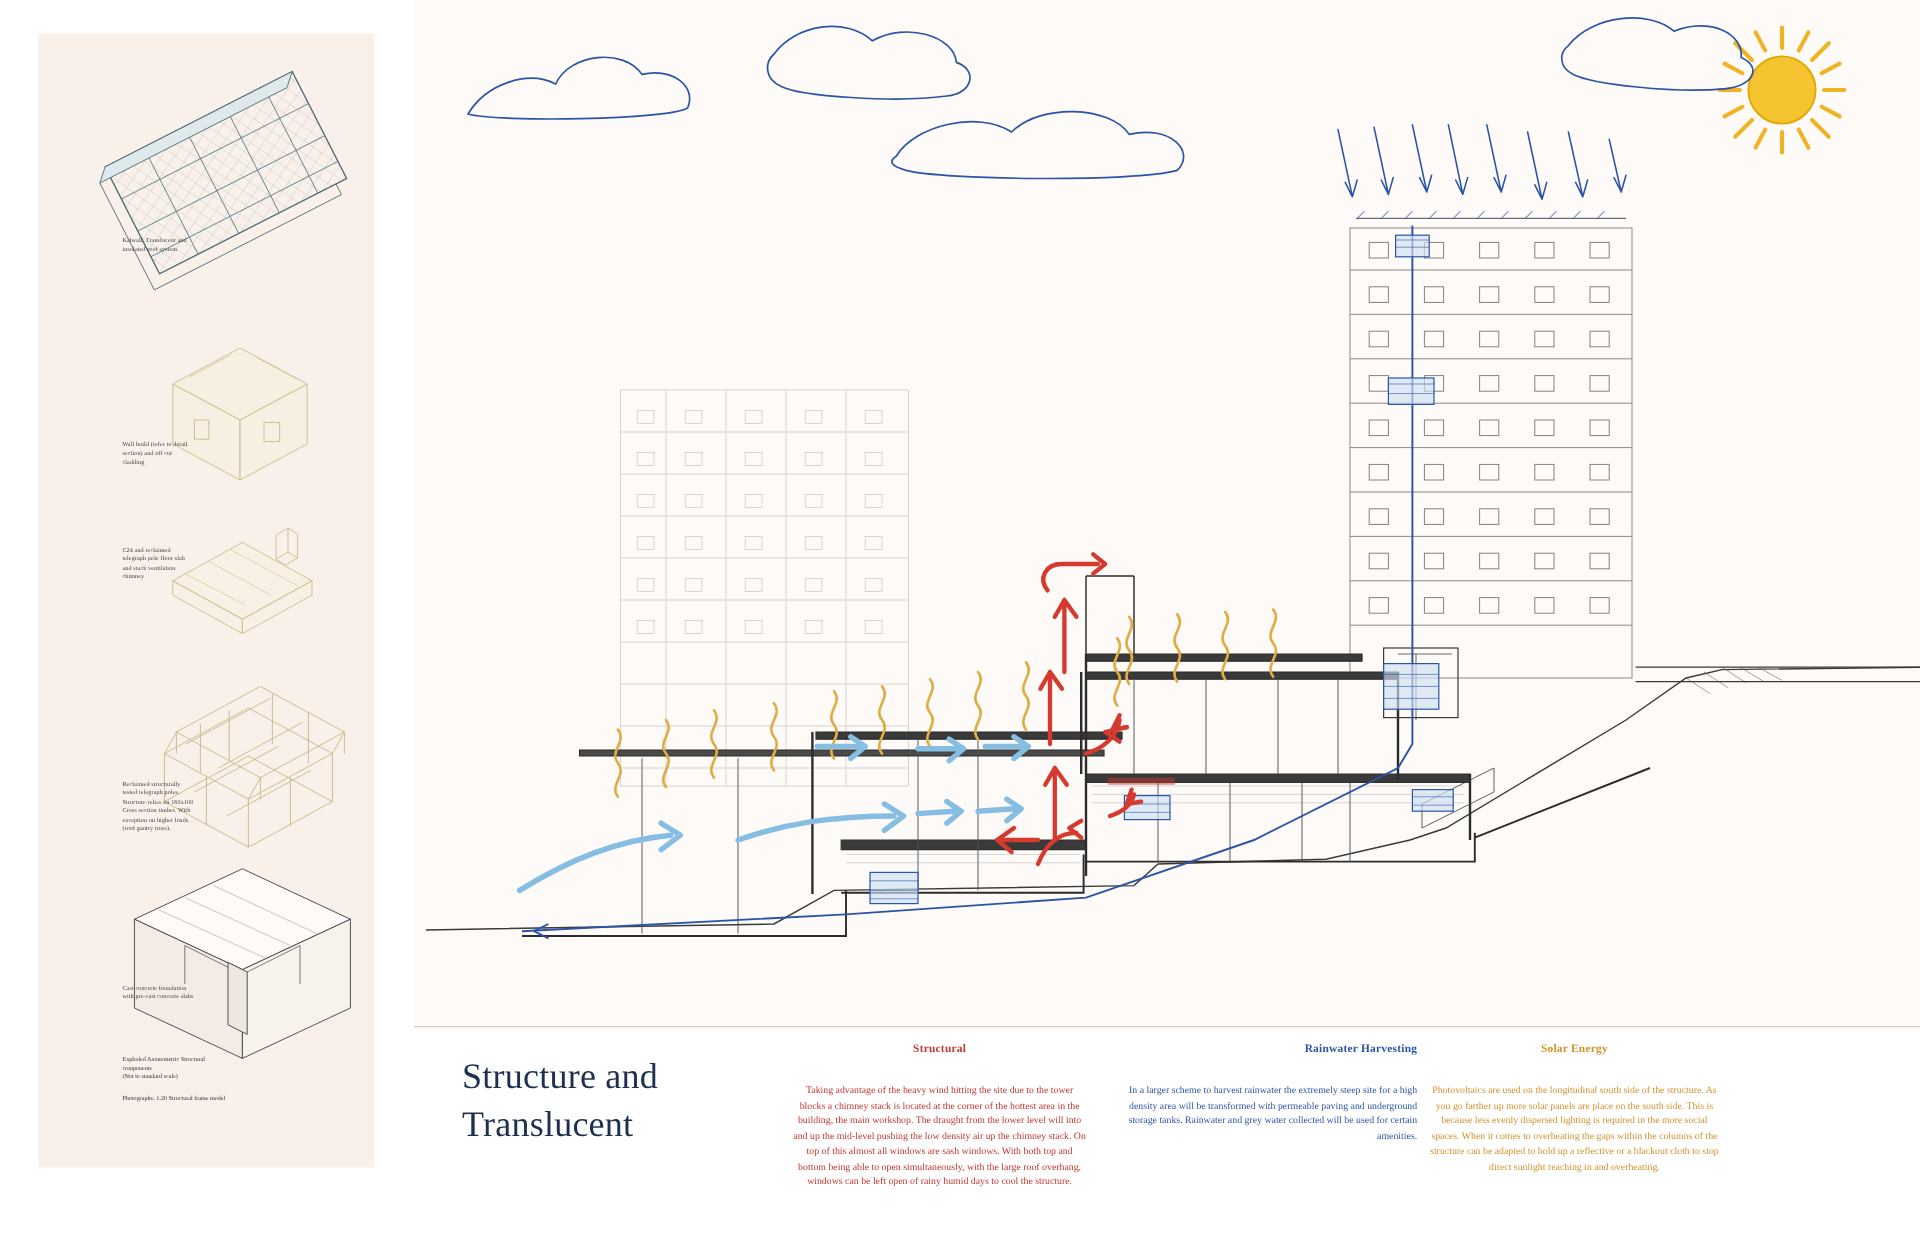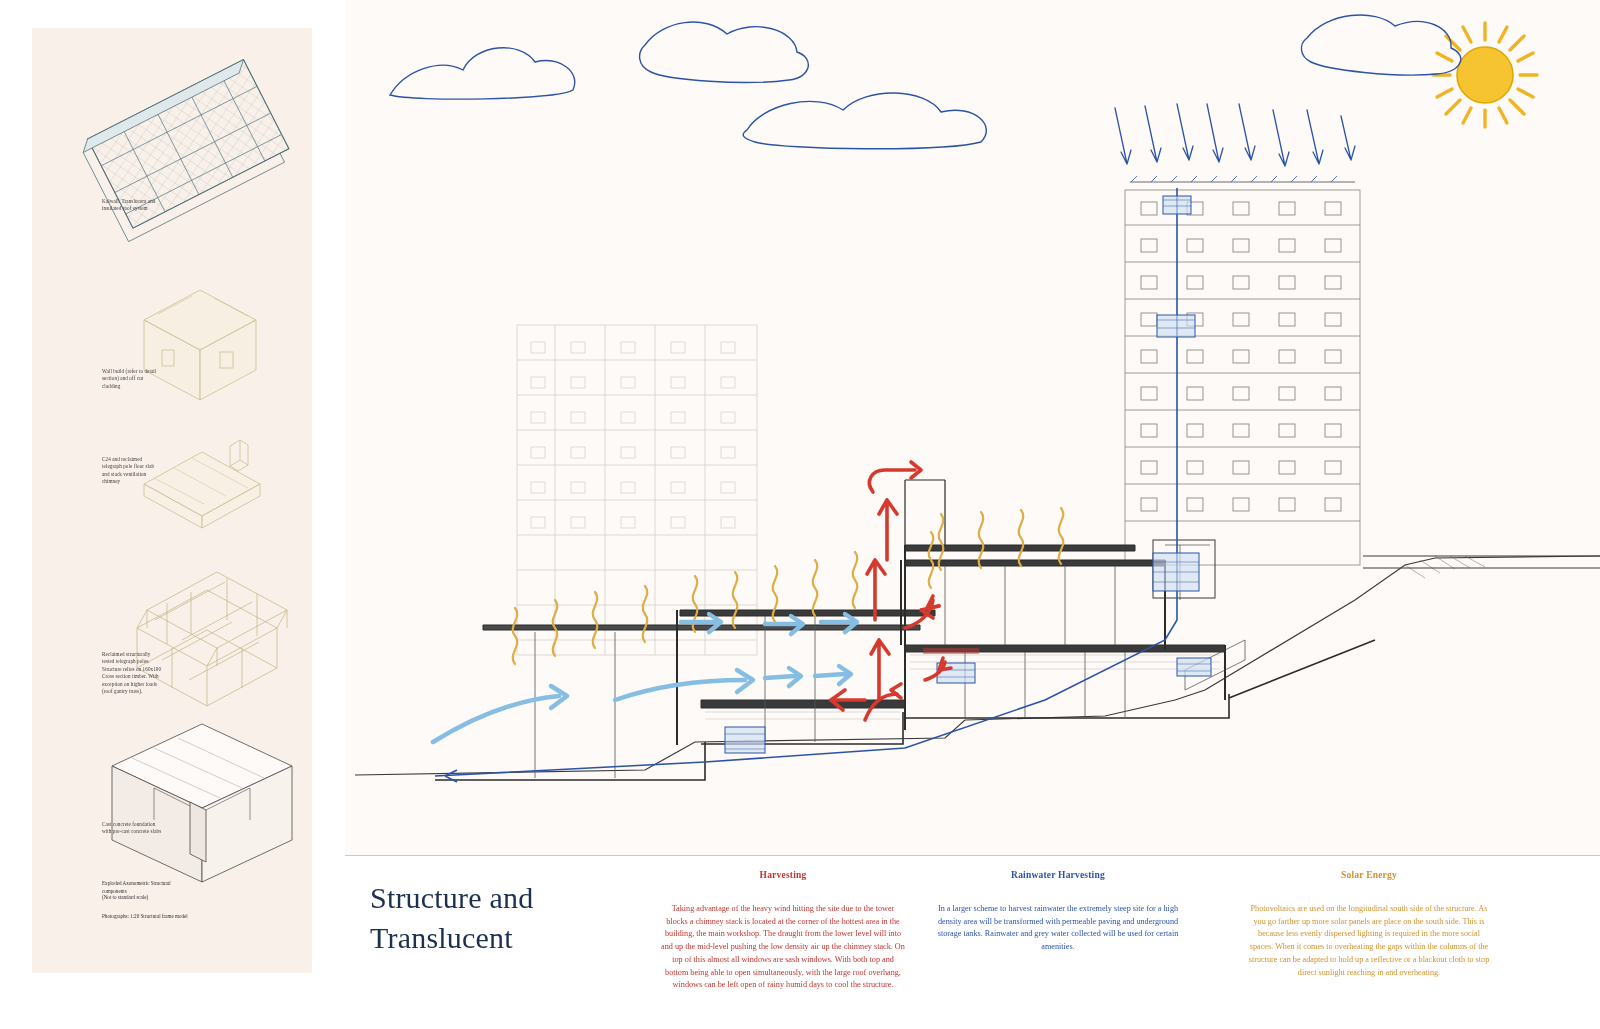--- a/index.html
+++ b/index.html
@@ -63,21 +63,21 @@
     position: absolute;
     left: 345px;
     top: 855px;
     width: 1255px;
     height: 174px;
     background: #ffffff;
     border-top: 1px solid #cfc8c2;
   }
   .title-block {
     position: absolute;
-    left: 25px;
+    left: 40px;
     top: 22px;
     width: 260px;
     font-family: "Liberation Serif", serif;
     font-size: 30px;
     line-height: 1.34;
     color: #1c3050;
     letter-spacing: 0.2px;
   }
   .col {
     position: absolute;
@@ -94,23 +94,23 @@
   }
   .col-body {
     font-family: "Liberation Serif", serif;
     font-size: 8.2px;
     line-height: 1.55;
     text-align: center;
     margin-top: 23px;
   }
   .col-vent { left: 315px; }
   .col-rain { left: 590px; }
-  .col-solar { left: 901px; }
+  .col-solar { left: 844px; }
   .c-vent .col-head, .c-vent .col-body { color: #c2352f; }
-  .c-rain .col-head, .c-rain .col-body { color: #2b54a8; }
+  .c-rain .col-head, .c-rain .col-body { color: #2b54a8; text-align: right; }
   .c-solar .col-head, .c-solar .col-body { color: #d2912a; }
 
   
   .gutter {
     position: absolute;
     left: 312px; top: 0; width: 33px; height: 1029px;
     background: #ffffff;
   }
 </style>
 </head>
@@ -476,21 +476,21 @@
   </svg>
 </div>
 
 <div class="bottom-band">
   <div class="title-block">
     <div>Structure and</div>
     <div>Translucent</div>
   </div>
 
   <div class="col col-vent c-vent">
-    <div class="col-head">Harvesting</div>
+    <div class="col-head">Structural</div>
     <div class="col-body">Taking advantage of the heavy wind hitting the site due to the tower blocks a chimney stack is located at the corner of the hottest area in the building, the main workshop. The draught from the lower level will into and up the mid-level pushing the low density air up the chimney stack. On top of this almost all windows are sash windows. With both top and bottom being able to open simultaneously, with the large roof overhang, windows can be left open of rainy humid days to cool the structure.</div>
   </div>
 
   <div class="col col-rain c-rain">
     <div class="col-head">Rainwater Harvesting</div>
     <div class="col-body">In a larger scheme to harvest rainwater the extremely steep site for a high density area will be transformed with permeable paving and underground storage tanks. Rainwater and grey water collected will be used for certain amenities.</div>
   </div>
 
   <div class="col col-solar c-solar">
     <div class="col-head">Solar Energy</div>

